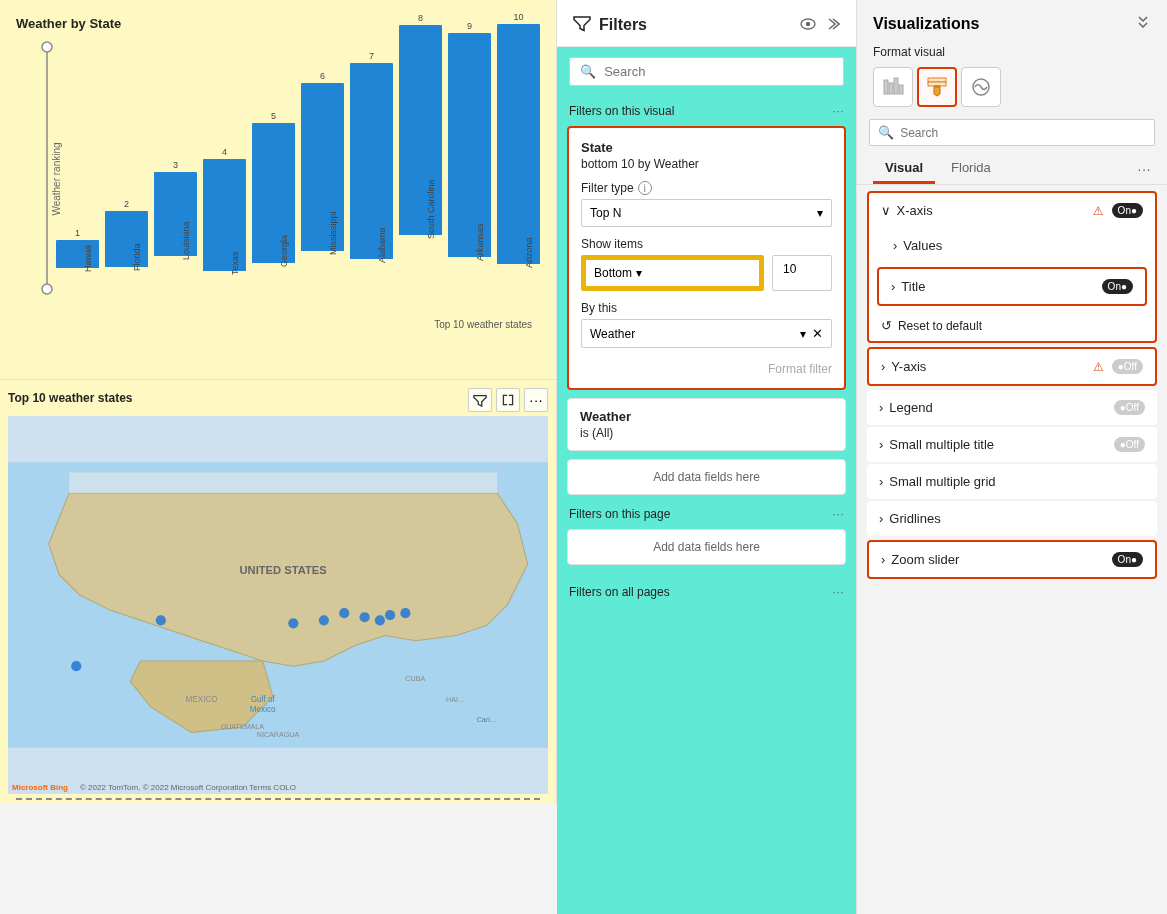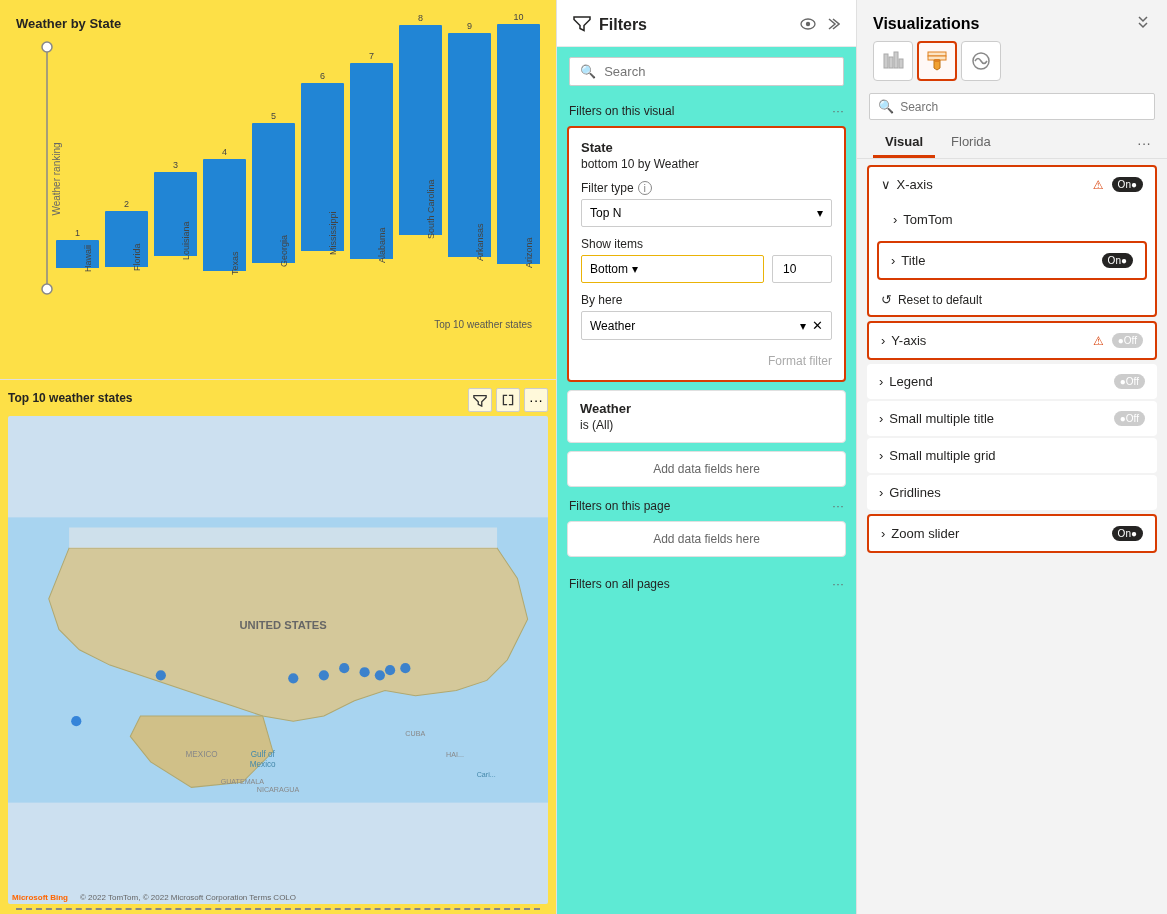--- a/index.html
+++ b/index.html
@@ -1,22 +1,22 @@
 <!DOCTYPE html>
 <html><head>
   <meta charset="utf-8">
   <style>
     * { box-sizing: border-box; margin: 0; padding: 0; font-family: 'Segoe UI', sans-serif; }
     body { width: 1167px; height: 914px; overflow: hidden; background: #f3f3f3; display: flex; }
 
     
     .left-panel {
       width: 557px;
-      height: 914px;
-      background: #fde047;
+      height: 804px;
+      background: #fef9c3;
       border-right: 1px solid #e0e0e0;
       display: flex;
       flex-direction: column;
     }
 
     .chart-container {
       flex: 0 0 380px;
       padding: 16px;
       position: relative;
       border-bottom: 1px solid #e0e0e0;
@@ -287,21 +287,21 @@
       margin-bottom: 10px;
     }
 
     .show-items-row {
       display: flex;
       gap: 8px;
       margin-bottom: 10px;
     }
 
     .show-items-dropdown {
-      border: 1px solid #eab308;
+      border: 5px solid #eab308;
       border-radius: 2px;
       padding: 6px 8px;
       font-size: 12px;
       background: #fff;
       display: flex;
       align-items: center;
       gap: 4px;
       cursor: pointer;
       flex: 1;
     }
@@ -760,21 +760,21 @@
 
     <div class="show-items-row">
       <div class="show-items-dropdown">
         <span>Bottom</span>
         <span>▾</span>
       </div>
       <div class="show-items-number">10</div>
     </div>
 
     <div class="filter-row-label">
-      <span>By here</span>
+      <span>By this</span>
     </div>
 
     <div class="by-value-field">
       <span>Weather</span>
       <div class="by-value-actions">
         <span>▾</span>
         <span style="font-size:13px;">✕</span>
       </div>
     </div>
 
@@ -804,20 +804,21 @@
 <div class="right-panel">
   <div class="viz-header">
     <span class="viz-title">Visualizations</span>
     <span class="viz-expand-btn">
       <svg width="16" height="16" viewBox="0 0 16 16">
           <path d="M4 3l4 4 4-4M4 9l4 4 4-4" fill="none" stroke="#666" stroke-width="1.5"></path>
         </svg>
     </span>
   </div>
 
+  <div class="format-visual-label">Format visual</div>
 
   <div class="viz-toolbar">
     <div class="viz-tool-btn" style="font-size:14px;">
       <svg width="22" height="22" viewBox="0 0 22 22">
           <rect x="2" y="4" width="4" height="14" fill="#ccc" stroke="#aaa"></rect>
           <rect x="7" y="7" width="4" height="11" fill="#ccc" stroke="#aaa"></rect>
           <rect x="12" y="2" width="4" height="16" fill="#ccc" stroke="#aaa"></rect>
           <rect x="17" y="9" width="4" height="9" fill="#ccc" stroke="#aaa"></rect>
         </svg>
     </div>
@@ -857,21 +858,21 @@
         <span>X-axis</span>
       </span>
       <div style="display:flex;align-items:center;gap:8px;">
         <span class="warning-icon">⚠</span>
         <span class="toggle-on">On●</span>
       </div>
     </div>
     <div class="viz-section-row sub">
       <span class="viz-section-title">
         <span>›</span>
-        <span>TomTom</span>
+        <span>Values</span>
       </span>
     </div>
 
     <div style="margin: 4px 8px; border: 2px solid #d83b01; border-radius:4px; background:#fff;">
       <div class="viz-section-row">
         <span class="viz-section-title">
           <span>›</span>
           <span>Title</span>
         </span>
         <span class="toggle-on">On●</span>

